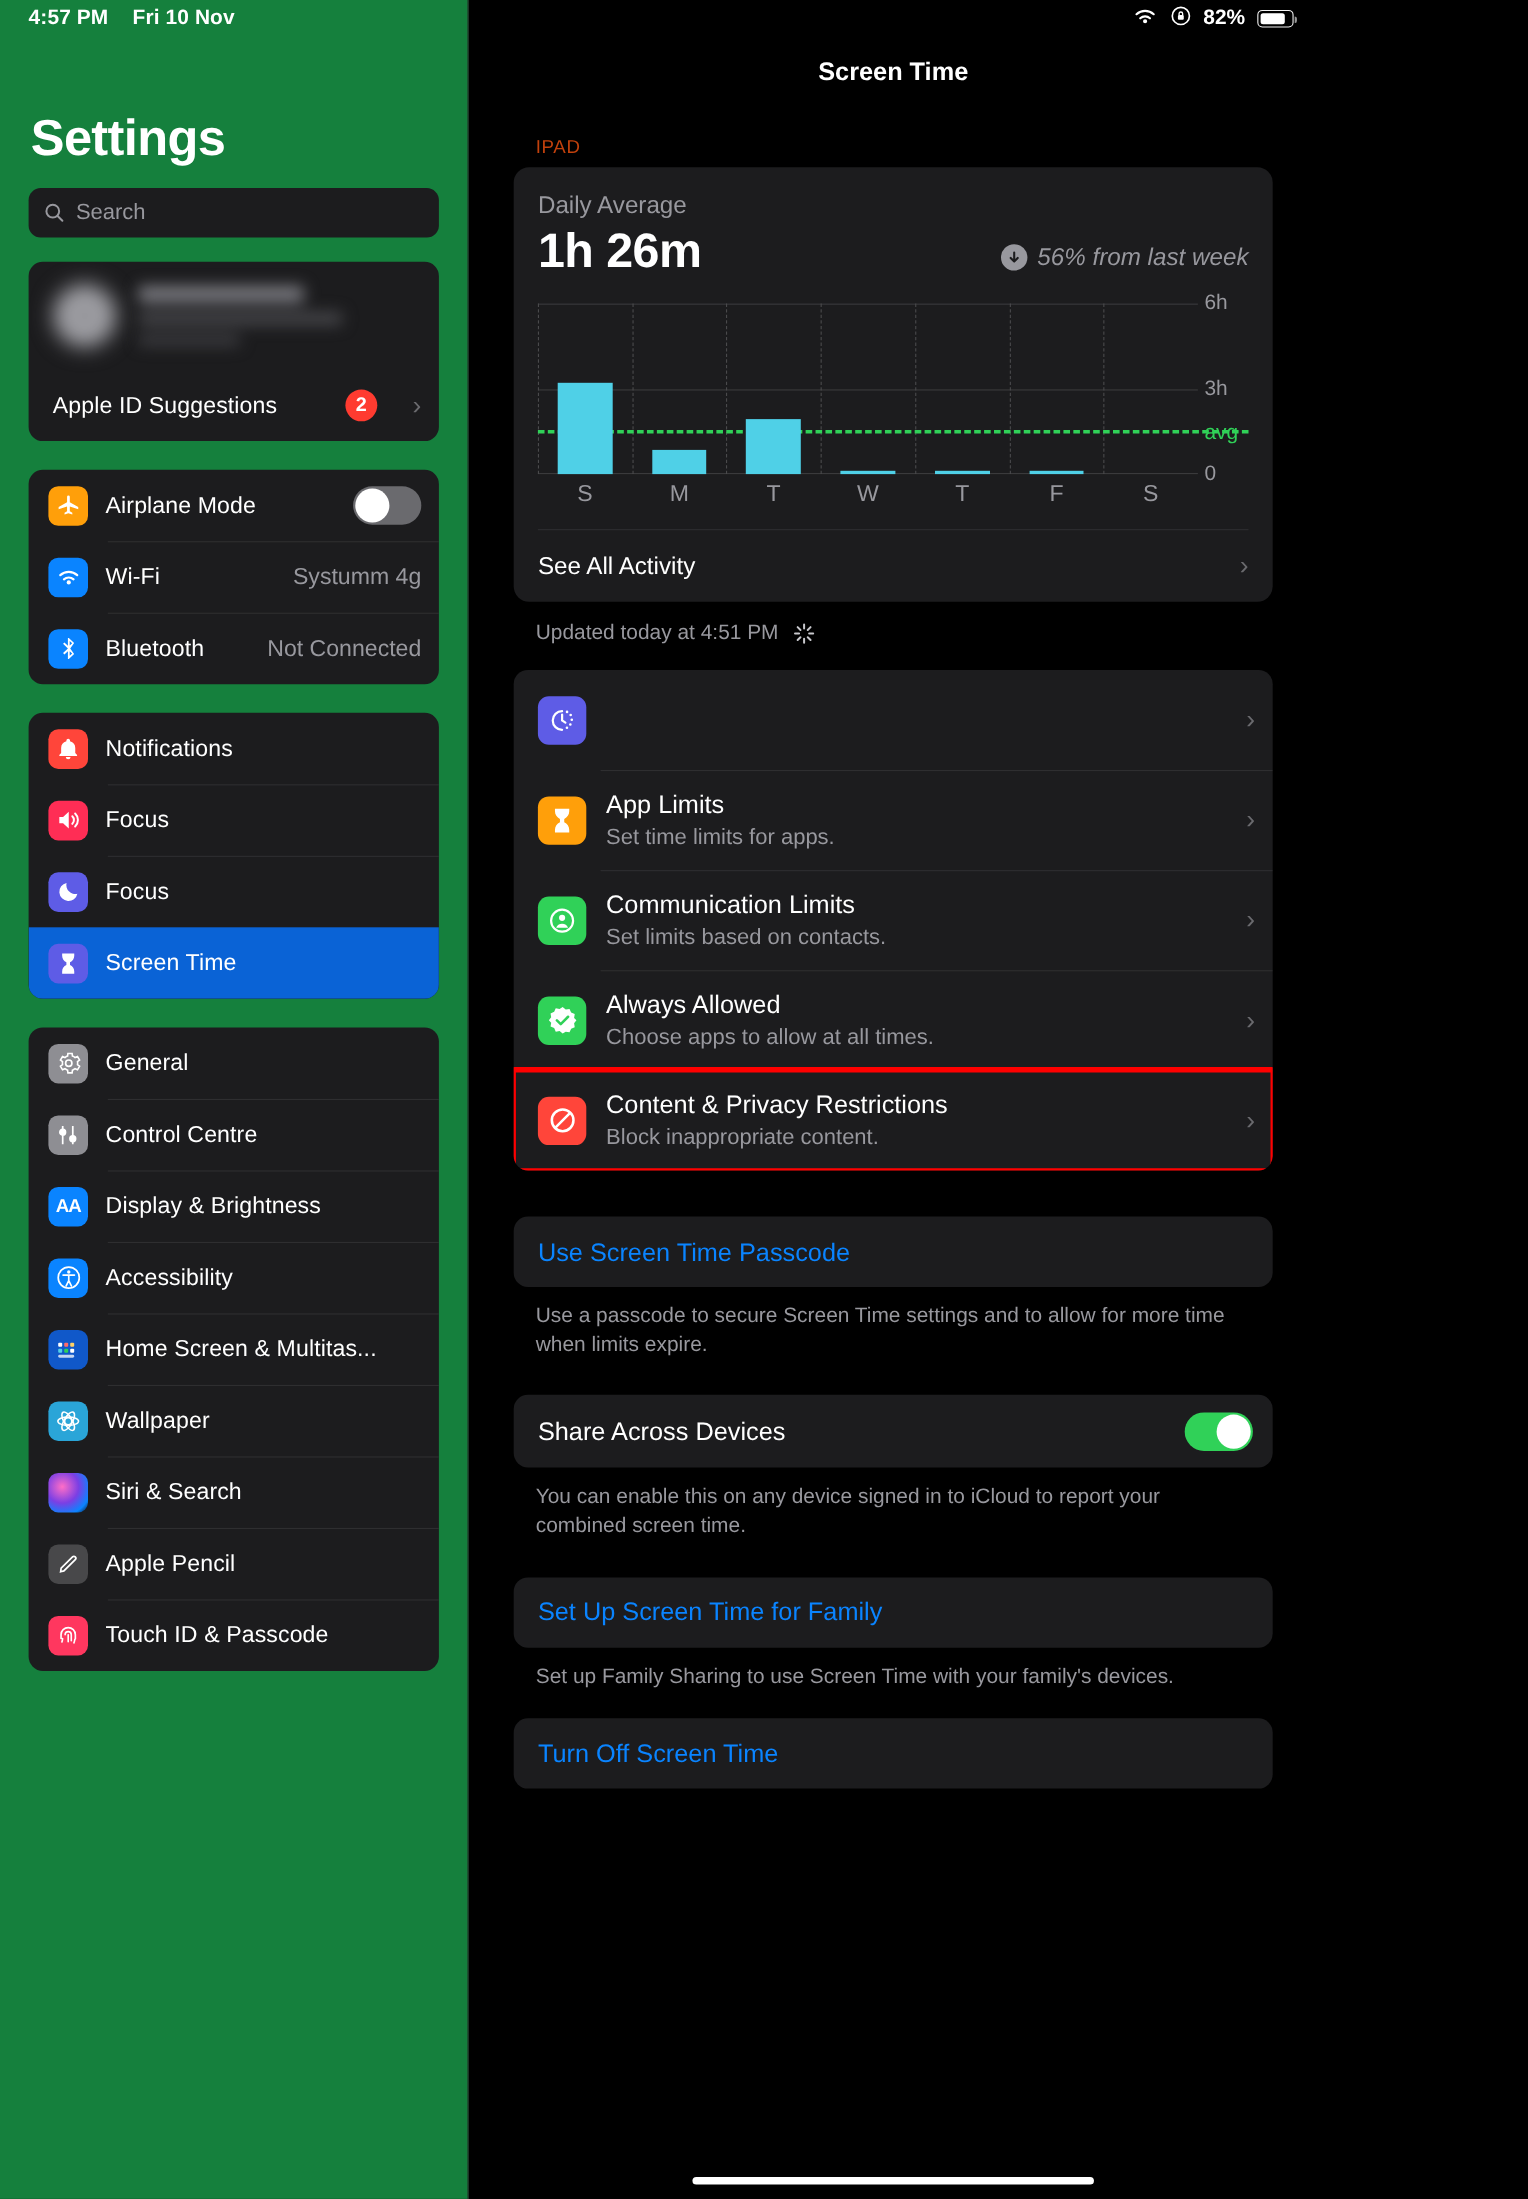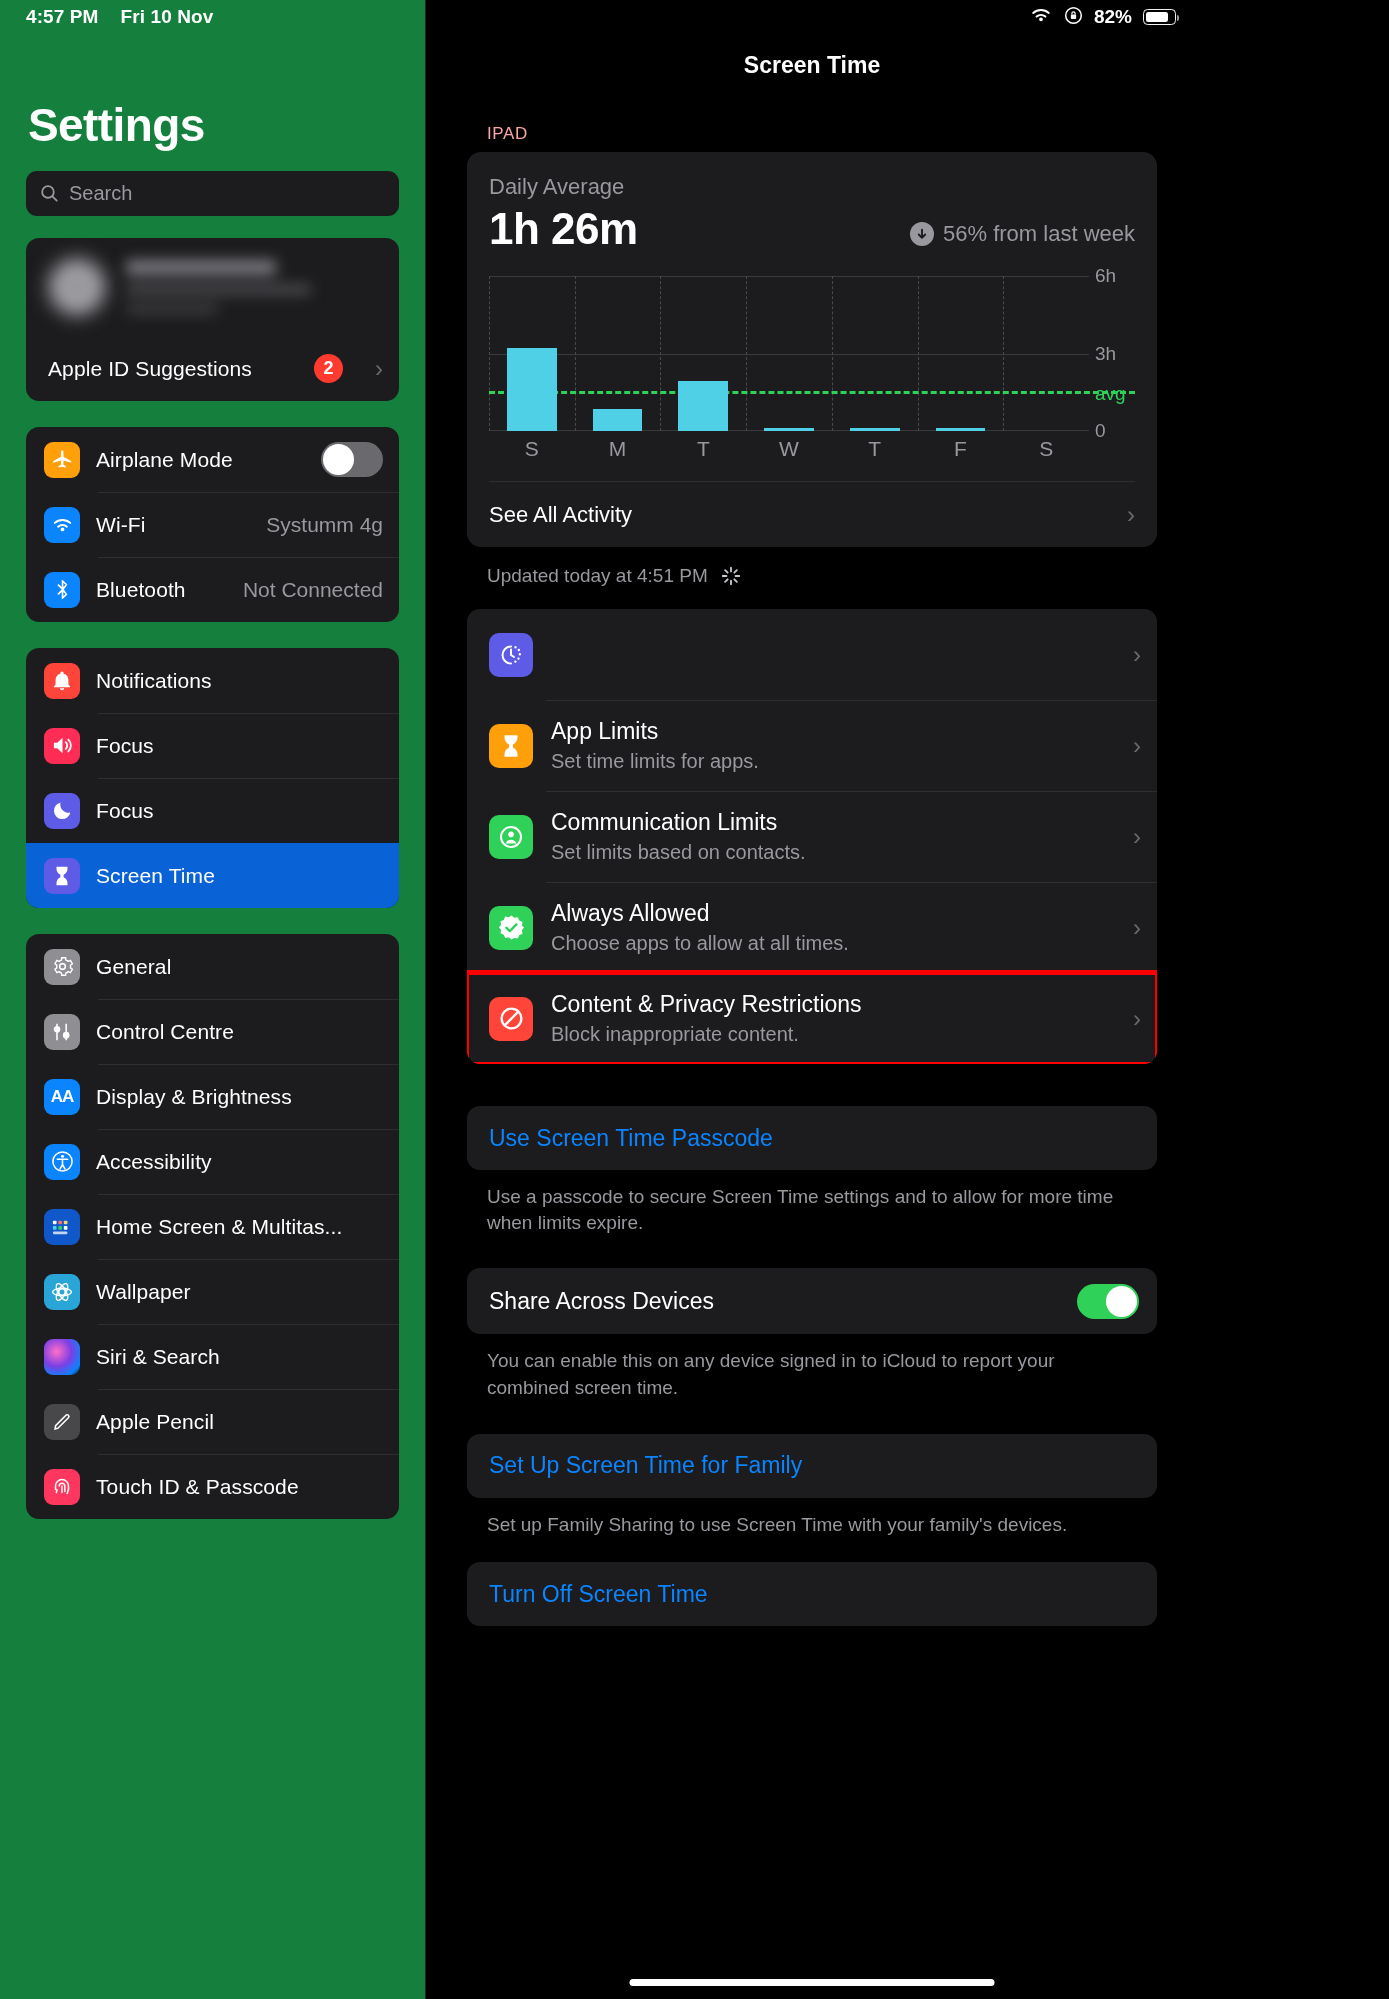--- a/index.html
+++ b/index.html
@@ -91,27 +91,27 @@
   .toggle i { position:absolute; top:2px; left:2px; width:31px; height:31px; border-radius:50%; background:#fff; }
   .toggle.on { background:#30d158; }
   .toggle.on i { left:29px; }
 
   .row.selected { background:#0a63d6; }
   .row.selected::before { display:none !important; }
 
   
   .main { flex:1; height:100%; position:relative; padding:0 41px; overflow:hidden; }
   .main-title { text-align:center; font-size:23px; font-weight:700; margin-top:52px; }
-  .sec-head { color:#fca5a5; font-size:17px; letter-spacing:.6px; margin:45px 0 8px 20px; }
+  .sec-head { color:#c2410c; font-size:17px; letter-spacing:.6px; margin:45px 0 8px 20px; }
 
   .summary { background:#1c1c1e; border-radius:14px; padding:22px 22px 0 22px; }
   .sum-label { color:#98989e; font-size:22px; }
   .sum-row { display:flex; align-items:flex-end; margin-top:4px; }
   .sum-big { font-size:44px; font-weight:600; letter-spacing:-.5px; }
-  .sum-delta { margin-left:auto; display:flex; align-items:center; gap:9px; color:#98989e; font-size:22px; padding-bottom:7px; }
+  .sum-delta { margin-left:auto; display:flex; align-items:center; gap:9px; color:#98989e; font-size:22px; padding-bottom:7px;font-style:italic; }
   .dn-circle {
     width:24px; height:24px; border-radius:50%; background:#98989e;
     display:flex; align-items:center; justify-content:center; flex:none;
   }
 
   
   .chart { position:relative; height:155px; margin-top:22px; margin-right:46px; }
   .plot { position:absolute; inset:0; }
   .hline { position:absolute; left:0; right:0; height:1px; background:#3a3a3c; }
   .vline { position:absolute; top:0; bottom:0; width:0; border-left:1px dashed #4a4a4c; }

